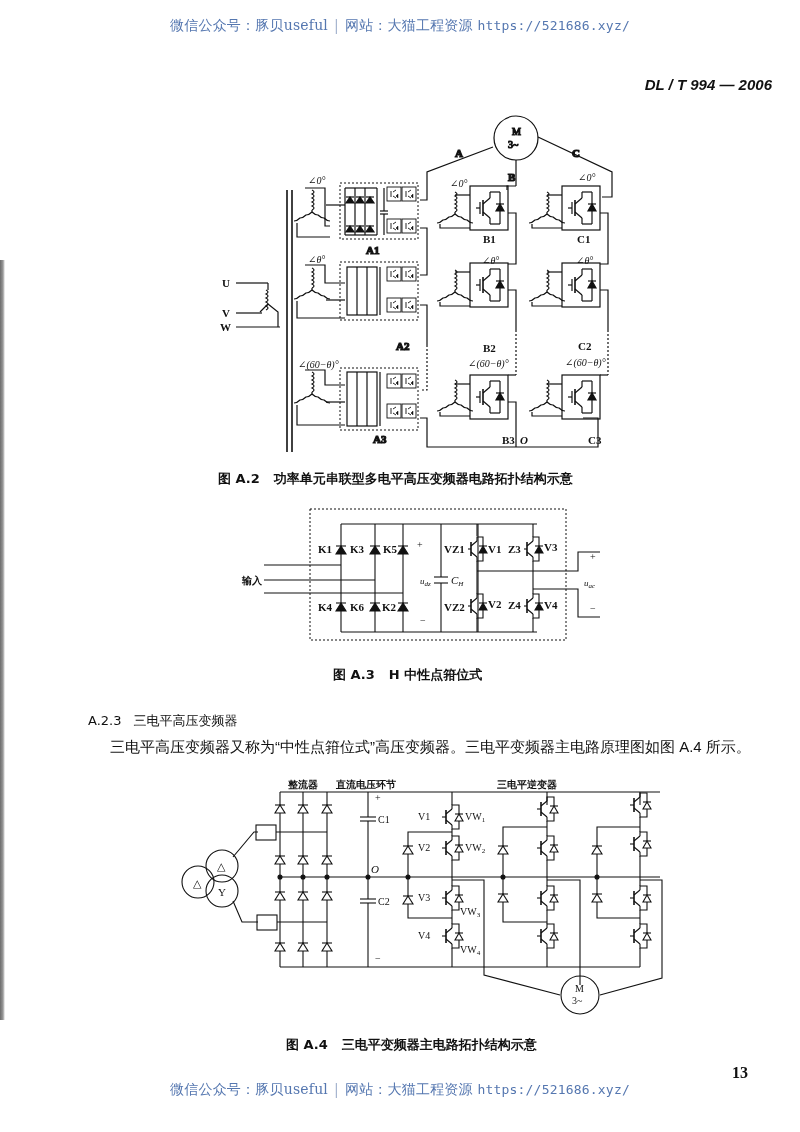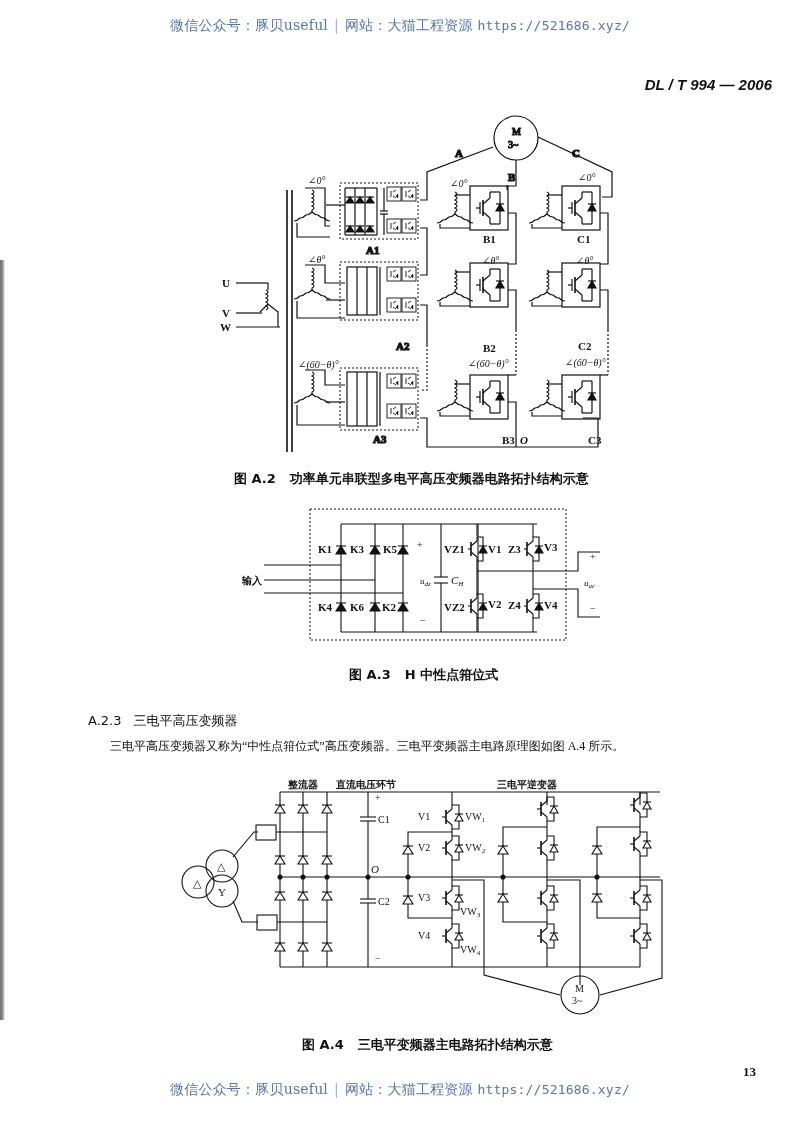--- a/index.html
+++ b/index.html
@@ -25,32 +25,32 @@
   .watermark .sep { color: #9fb0cc; margin: 0 6px; }
   .std-code {
     position: absolute; right: 28px; top: 76px;
     font-family: "Liberation Sans", "DejaVu Sans", sans-serif; font-weight: bold;
     font-size: 15px; color: #111; font-style: italic;
   }
   .caption {
     position: absolute; font-family: "DejaVu Sans", "Liberation Sans", sans-serif;
     font-weight: bold; font-size: 13px; color: #111; white-space: nowrap;
   }
-  .caption .fig { margin-right: 14px; margin-left: 16px; }
+  .caption .fig { margin-right: 14px; }
   .sec-heading {
     position: absolute; left: 88px; top: 712px;
     font-family: "DejaVu Sans", "Liberation Sans", sans-serif; font-weight: normal; font-size: 13px;
   }
   .sec-heading .num { margin-right: 12px; }
   .para {
-    position: absolute; left: 110px; top: 738px; font-size: 12px;
-    font-family: Liberation Serif, serif; white-space: nowrap;
+    position: absolute; left: 110px; top: 738px; font-size: 15px;
+    font-family: Liberation Sans, sans-serif; white-space: nowrap;
   }
   .page-num {
-    position: absolute; right: 44px; top: 1064px; font-weight: bold; font-size: 13px;
+    position: absolute; right: 52px; top: 1064px; font-weight: bold; font-size: 16px;
     font-family: "Liberation Serif", "DejaVu Serif", serif;
   }
   svg { position: absolute; left: 0; top: 0; }
   svg text { font-family: "Liberation Serif", "DejaVu Serif", serif; fill: #111; }
   .lbl { font-size: 11px; font-weight: bold; }
   .lbls { font-size: 10px; }
   .cn { font-family: "DejaVu Sans", "Liberation Sans", sans-serif; font-size: 10px; font-weight: bold; }
 </style>
 </head>
 <body>

